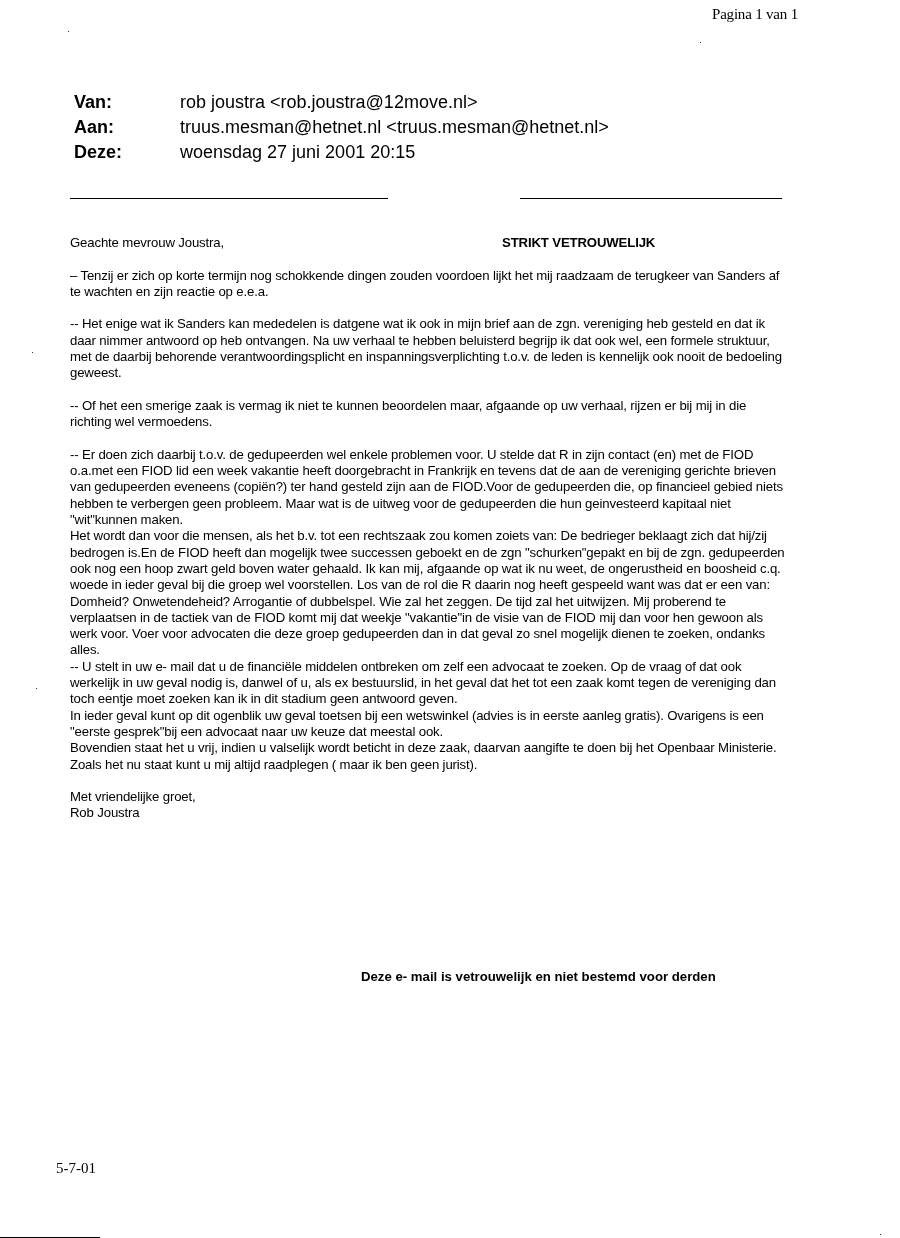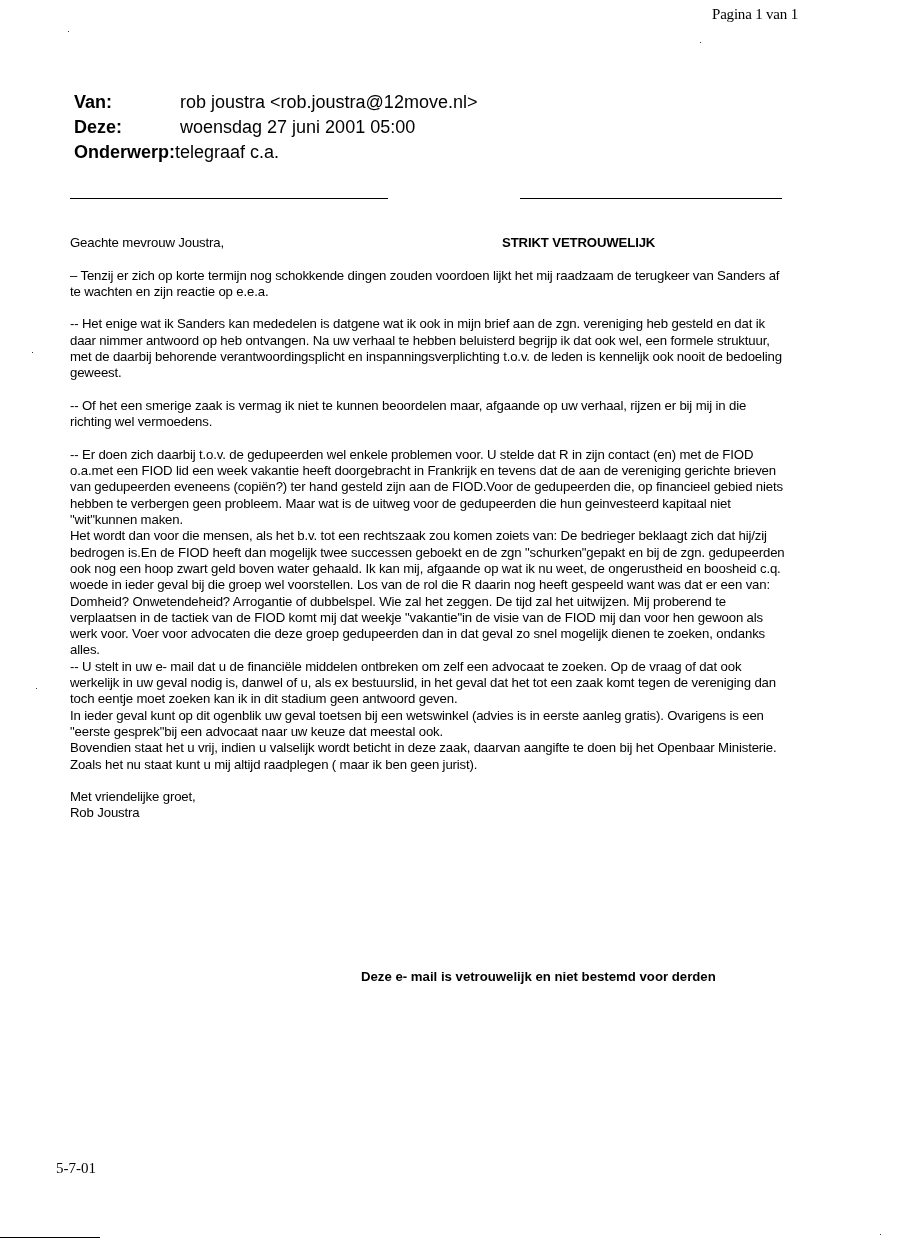--- a/index.html
+++ b/index.html
@@ -23,24 +23,24 @@
 </head>
 <body>
 
 <div class="page-num">Pagina 1 van 1</div>
 
 <div class="hdr">
   <div class="hdr-row">
     <span class="hdr-label">Van:</span><span class="hdr-value">rob joustra &lt;rob.joustra@12move.nl&gt;</span>
   </div>
   <div class="hdr-row">
-    <span class="hdr-label">Deze:</span><span class="hdr-value">woensdag 27 juni 2001 05:00</span>
+    <span class="hdr-label">Aan:</span><span class="hdr-value">truus.mesman@hetnet.nl &lt;truus.mesman@hetnet.nl&gt;</span>
   </div>
   <div class="hdr-row">
-    <span class="hdr-label" style="width:auto;">Onderwerp:</span><span class="hdr-value">telegraaf c.a.</span>
+    <span class="hdr-label">Deze:</span><span class="hdr-value">woensdag 27 juni 2001 20:15</span>
   </div>
 </div>
 
 <div class="rule" style="left:70px; width:318px;"></div>
 <div class="rule" style="left:520px; width:262px;"></div>
 
 <div class="body">
   <div class="greet-line">
     <p>Geachte mevrouw Joustra,</p>
     <span class="strikt">STRIKT VETROUWELIJK</span>

